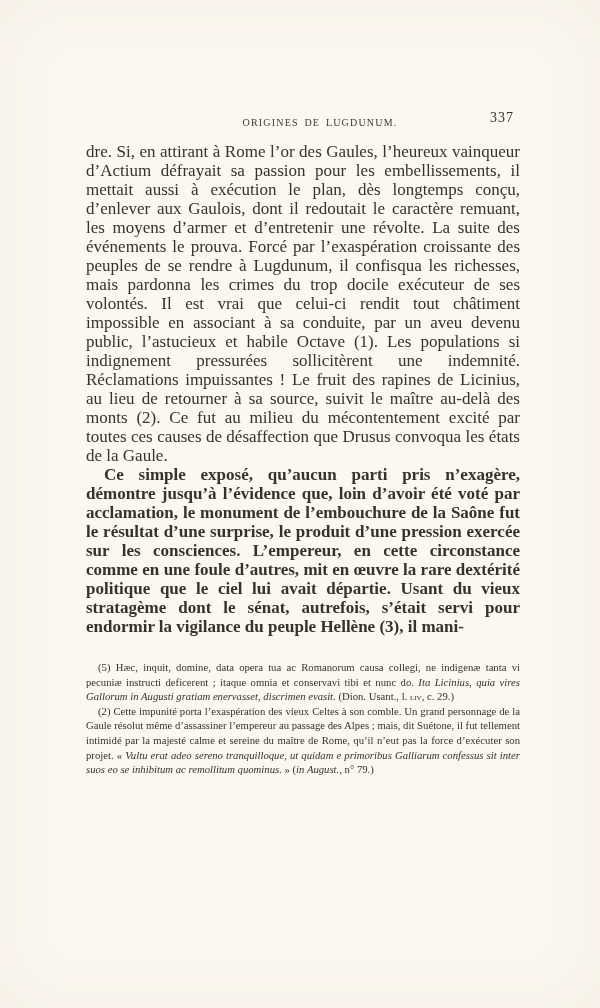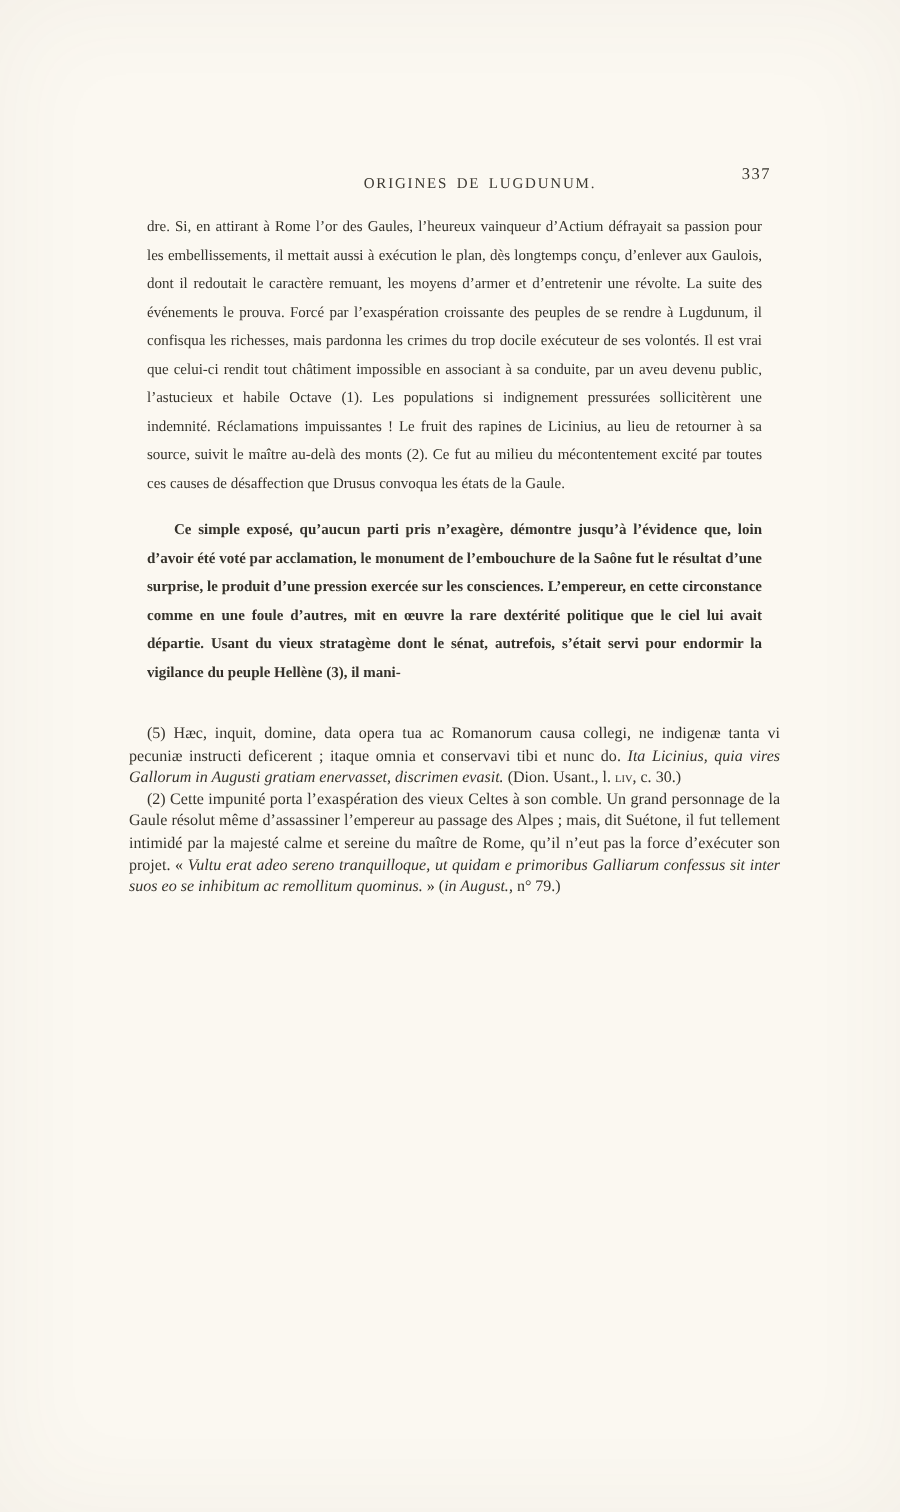--- a/index.html
+++ b/index.html
@@ -36,30 +36,30 @@
     font-size: 10px;
     letter-spacing: 1.2px;
     word-spacing: 2px;
     color: #3c3932;
     padding-left: 34px;
   }
   .page-number {
     position: absolute;
     right: 6px;
     top: -2px;
-    font-size: 11px;
+    font-size: 14px;
     letter-spacing: 1px;
     margin-left: 20px;
   }
   main.body-text {
     margin-top: 14px;
   }
   .para {
-    margin: 12px;
-    font-size: 10px;
+    margin: 0;
+    font-size: 17px;
     line-height: 19px;
     text-align: justify;
     text-justify: inter-word;
     hyphens: auto;
   }
   .para.indent {
     text-indent: 18px;
     font-weight: bold;
   }
   .footnotes {
@@ -87,18 +87,18 @@
       <span class="running-title">ORIGINES DE LUGDUNUM.</span>
       <span class="page-number">337</span>
     </header>
 
     <main class="body-text">
       <p class="para">dre. Si, en attirant à Rome l’or des Gaules, l’heureux vainqueur d’Actium défrayait sa passion pour les embellissements, il mettait aussi à exécution le plan, dès longtemps conçu, d’enlever aux Gaulois, dont il redoutait le caractère remuant, les moyens d’armer et d’entretenir une révolte. La suite des événements le prouva. Forcé par l’exaspération croissante des peuples de se rendre à Lugdunum, il confisqua les richesses, mais pardonna les crimes du trop docile exécuteur de ses volontés. Il est vrai que celui-ci rendit tout châtiment impossible en associant à sa conduite, par un aveu devenu public, l’astucieux et habile Octave (1). Les populations si indignement pressurées sollicitèrent une indemnité. Réclamations impuissantes ! Le fruit des rapines de Licinius, au lieu de retourner à sa source, suivit le maître au-delà des monts (2). Ce fut au milieu du mécontentement excité par toutes ces causes de désaffection que Drusus convoqua les états de la Gaule.</p>
       <p class="para indent">Ce simple exposé, qu’aucun parti pris n’exagère, démontre jusqu’à l’évidence que, loin d’avoir été voté par acclamation, le monument de l’embouchure de la Saône fut le résultat d’une surprise, le produit d’une pression exercée sur les consciences. L’empereur, en cette circonstance comme en une foule d’autres, mit en œuvre la rare dextérité politique que le ciel lui avait départie. Usant du vieux stratagème dont le sénat, autrefois, s’était servi pour endormir la vigilance du peuple Hellène (3), il mani-</p>
     </main>
 
     <section class="footnotes">
-      <p class="footnote"><span>(5) Hæc, inquit, domine, data opera tua ac Romanorum causa collegi, ne indigenæ tanta vi pecuniæ instructi deficerent ; itaque omnia et conservavi tibi et nunc do. </span><span class="it">Ita Licinius, quia vires Gallorum in Augusti gratiam enervasset, discrimen evasit.</span><span> (Dion. Usant., l. </span><span class="sc">liv</span><span>, c. 30.)</span></p>
+      <p class="footnote"><span>(5) Hæc, inquit, domine, data opera tua ac Romanorum causa collegi, ne indigenæ tanta vi pecuniæ instructi deficerent ; itaque omnia et conservavi tibi et nunc do. </span><span class="it">Ita Licinius, quia vires Gallorum in Augusti gratiam enervasset, discrimen evasit.</span><span> (Dion. Usant., l. </span><span class="sc">liv</span><span>, c. 29.)</span></p>
       <p class="footnote"><span>(2) Cette impunité porta l’exaspération des vieux Celtes à son comble. Un grand personnage de la Gaule résolut même d’assassiner l’empereur au passage des Alpes ; mais, dit Suétone, il fut tellement intimidé par la majesté calme et sereine du maître de Rome, qu’il n’eut pas la force d’exécuter son projet. « </span><span class="it">Vultu erat adeo sereno tranquilloque, ut quidam e primoribus Galliarum confessus sit inter suos eo se inhibitum ac remollitum quominus.</span><span> » (</span><span class="it">in August.</span><span>, n° 79.)</span></p>
     </section>
 
   </div>
 </div>
 
 </body></html>

